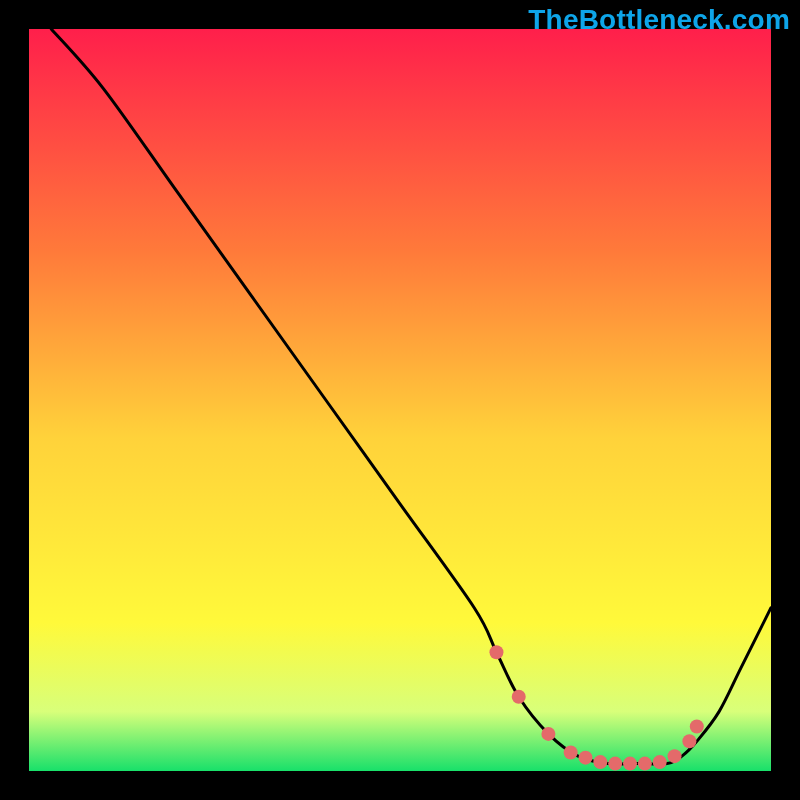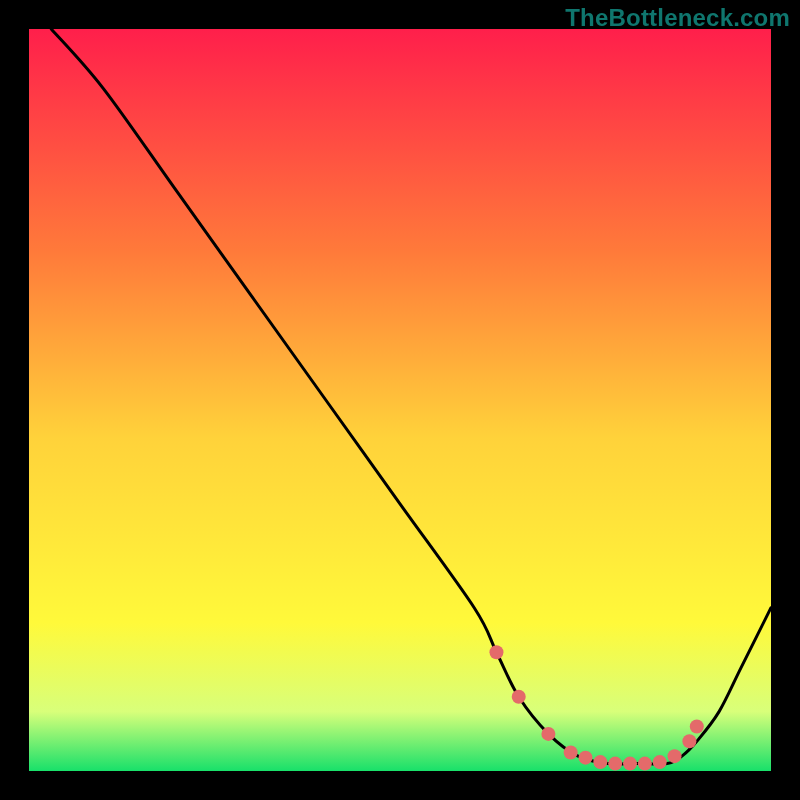--- a/index.html
+++ b/index.html
@@ -23,22 +23,22 @@
     position: absolute;
     left: 0;
     top: 0;
     width: 742px;
     height: 742px;
   }
   .watermark {
     position: absolute;
     top: 4px;
     right: 10px;
-    color: #0f766e;
-    font-size: 24px;
+    color: #0ea5e9;
+    font-size: 28px;
     font-weight: 600;
     letter-spacing: 0.2px;
     user-select: none;
   }
 </style>
 </head>
 <body>
 
 <div class="watermark">TheBottleneck.com</div>
 

